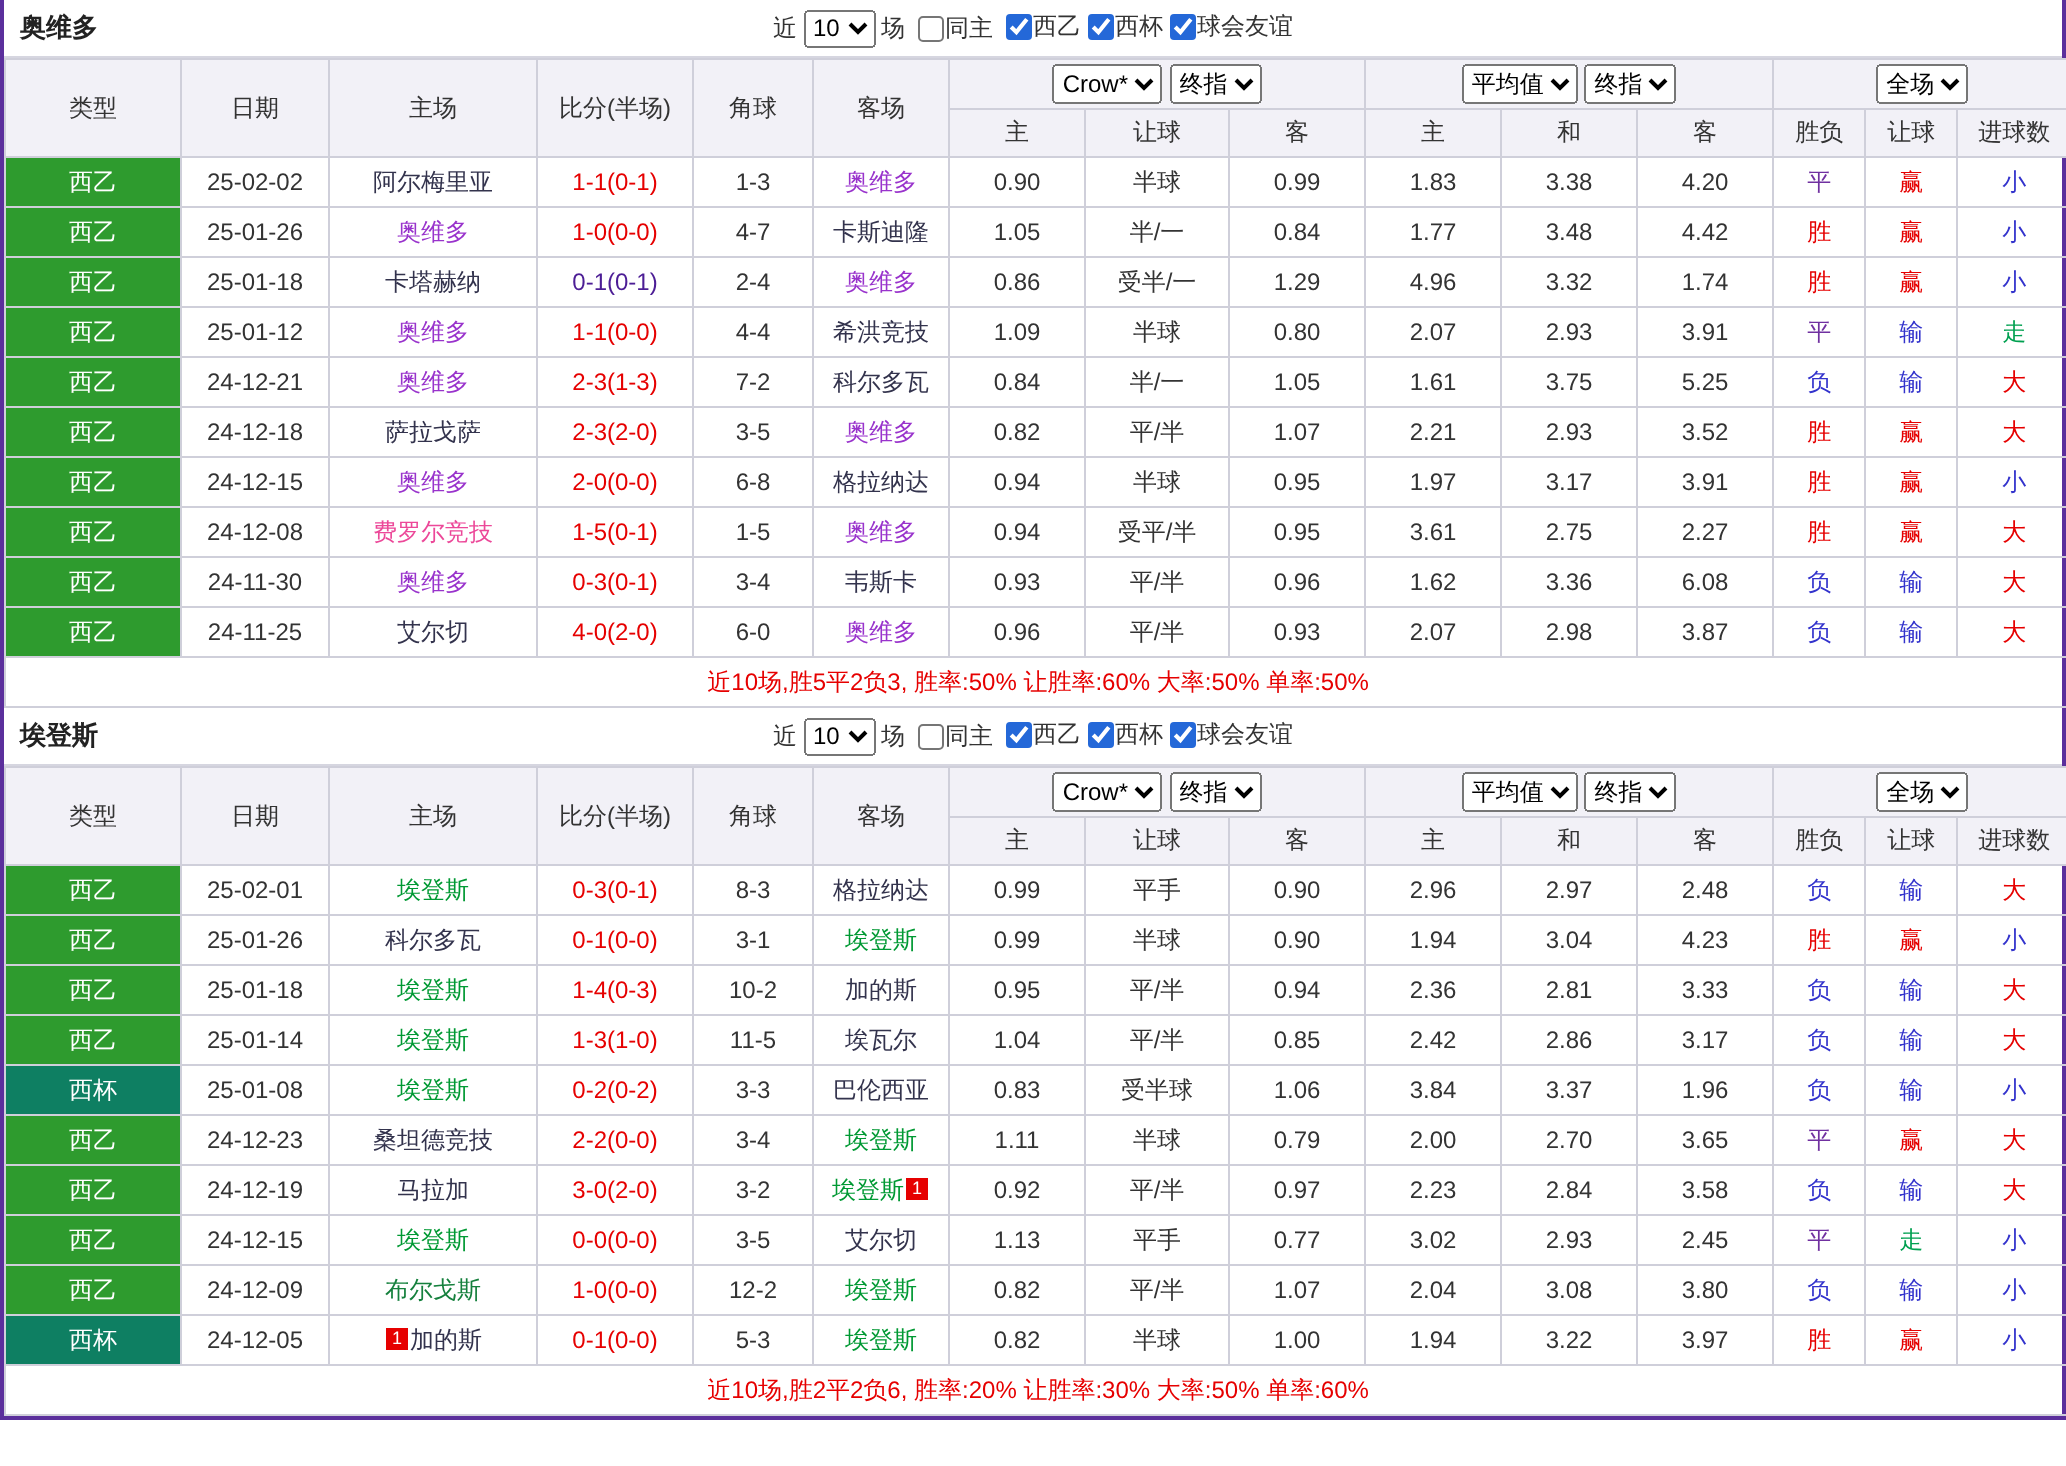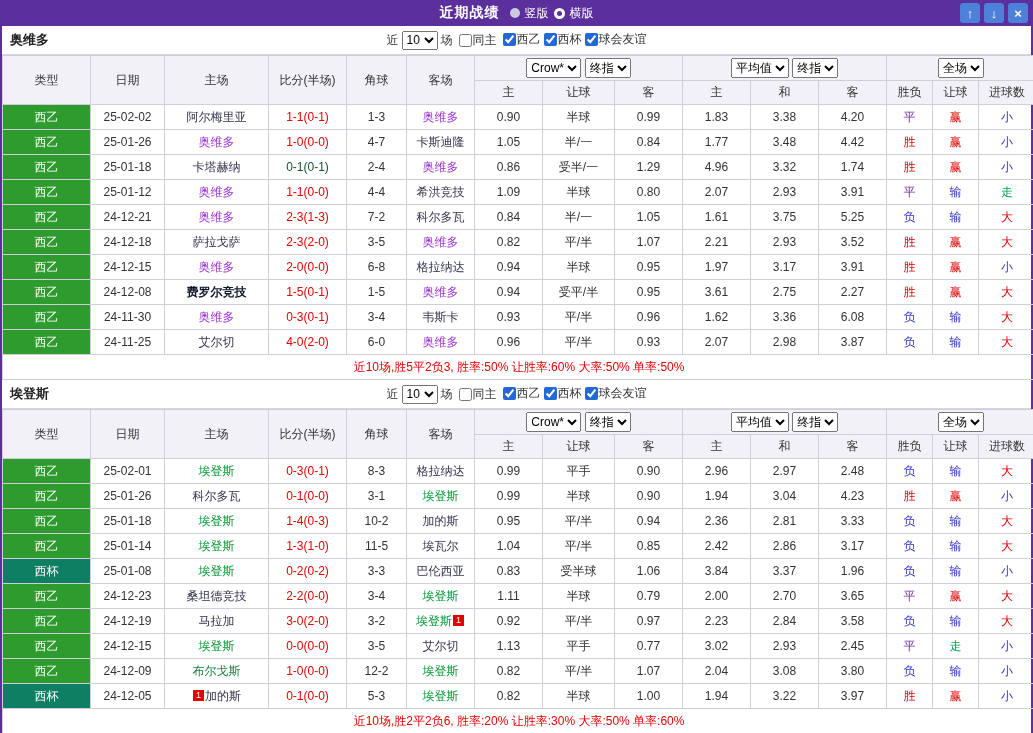--- a/index.html
+++ b/index.html
@@ -40,36 +40,20 @@
   td.lg { color:#fff; }
   .badge { display:inline-block; background:#e60000; color:#fff; font-size:9px; line-height:11px;
            width:11px; height:11px; margin:0 1px; vertical-align:2px; text-align:center; }
   td.summary { color:#e60000; height:25px; font-size:12px; }
 </style>
 </head>
 <body>
 
 <div class="page">
 
-  <div class="topbar">
-    <div class="topbar-center">
-      <span class="topbar-title">近期战绩</span>
-      <span class="view-radios" id="view-radios">
-          <span class="radio"></span>
-          <span class="radio-label">竖版</span>
-          <span class="radio sel"></span>
-          <span class="radio-label">横版</span>
-        </span>
-    </div>
-    <div class="topbar-buttons">
-      <span class="tb-btn">↑</span>
-      <span class="tb-btn">↓</span>
-      <span class="tb-btn">×</span>
-    </div>
-  </div>
 
   <div class="frame">
     <div id="sections">
   <div class="section">
     <div class="section-header">
       <span class="team-name">奥维多</span>
       <span class="filters">
         <span>近</span>
         <select class="count-select"><option>10</option></select>
         <span>场</span>
@@ -171,21 +155,21 @@
                 <td>3.48</td>
                 <td>4.42</td>
                 <td style="color: rgb(230, 0, 0);">胜</td>
                 <td style="color: rgb(230, 0, 0);">赢</td>
                 <td style="color: rgb(51, 51, 204);">小</td>
               </tr>
               <tr>
                 <td class="lg" style="background: rgb(46, 155, 46);">西乙</td>
                 <td>25-01-18</td>
                 <td><span style="color: rgb(51, 51, 77);">卡塔赫纳</span></td>
-                <td style="color: #14532d; margin-left: 20px;">0-1(0-1)</td>
+                <td style="color: #4c1d95; margin-left: 20px;">0-1(0-1)</td>
                 <td>2-4</td>
                 <td><span style="color: rgb(153, 51, 204);">奥维多</span></td>
                 <td>0.86</td>
                 <td>受半/一</td>
                 <td>1.29</td>
                 <td>4.96</td>
                 <td>3.32</td>
                 <td>1.74</td>
                 <td style="color: rgb(230, 0, 0);">胜</td>
                 <td style="color: rgb(230, 0, 0);">赢</td>
@@ -255,21 +239,21 @@
                 <td>1.97</td>
                 <td>3.17</td>
                 <td>3.91</td>
                 <td style="color: rgb(230, 0, 0);">胜</td>
                 <td style="color: rgb(230, 0, 0);">赢</td>
                 <td style="color: rgb(51, 51, 204);">小</td>
               </tr>
               <tr>
                 <td class="lg" style="background: rgb(46, 155, 46);">西乙</td>
                 <td>24-12-08</td>
-                <td><span style="color: #0f172a; font-weight: bold;">费罗尔竞技</span></td>
+                <td><span style="color: #ec4899;">费罗尔竞技</span></td>
                 <td style="color: rgb(230, 0, 0);">1-5(0-1)</td>
                 <td>1-5</td>
                 <td><span style="color: rgb(153, 51, 204);">奥维多</span></td>
                 <td>0.94</td>
                 <td>受平/半</td>
                 <td>0.95</td>
                 <td>3.61</td>
                 <td>2.75</td>
                 <td>2.27</td>
                 <td style="color: rgb(230, 0, 0);">胜</td>

